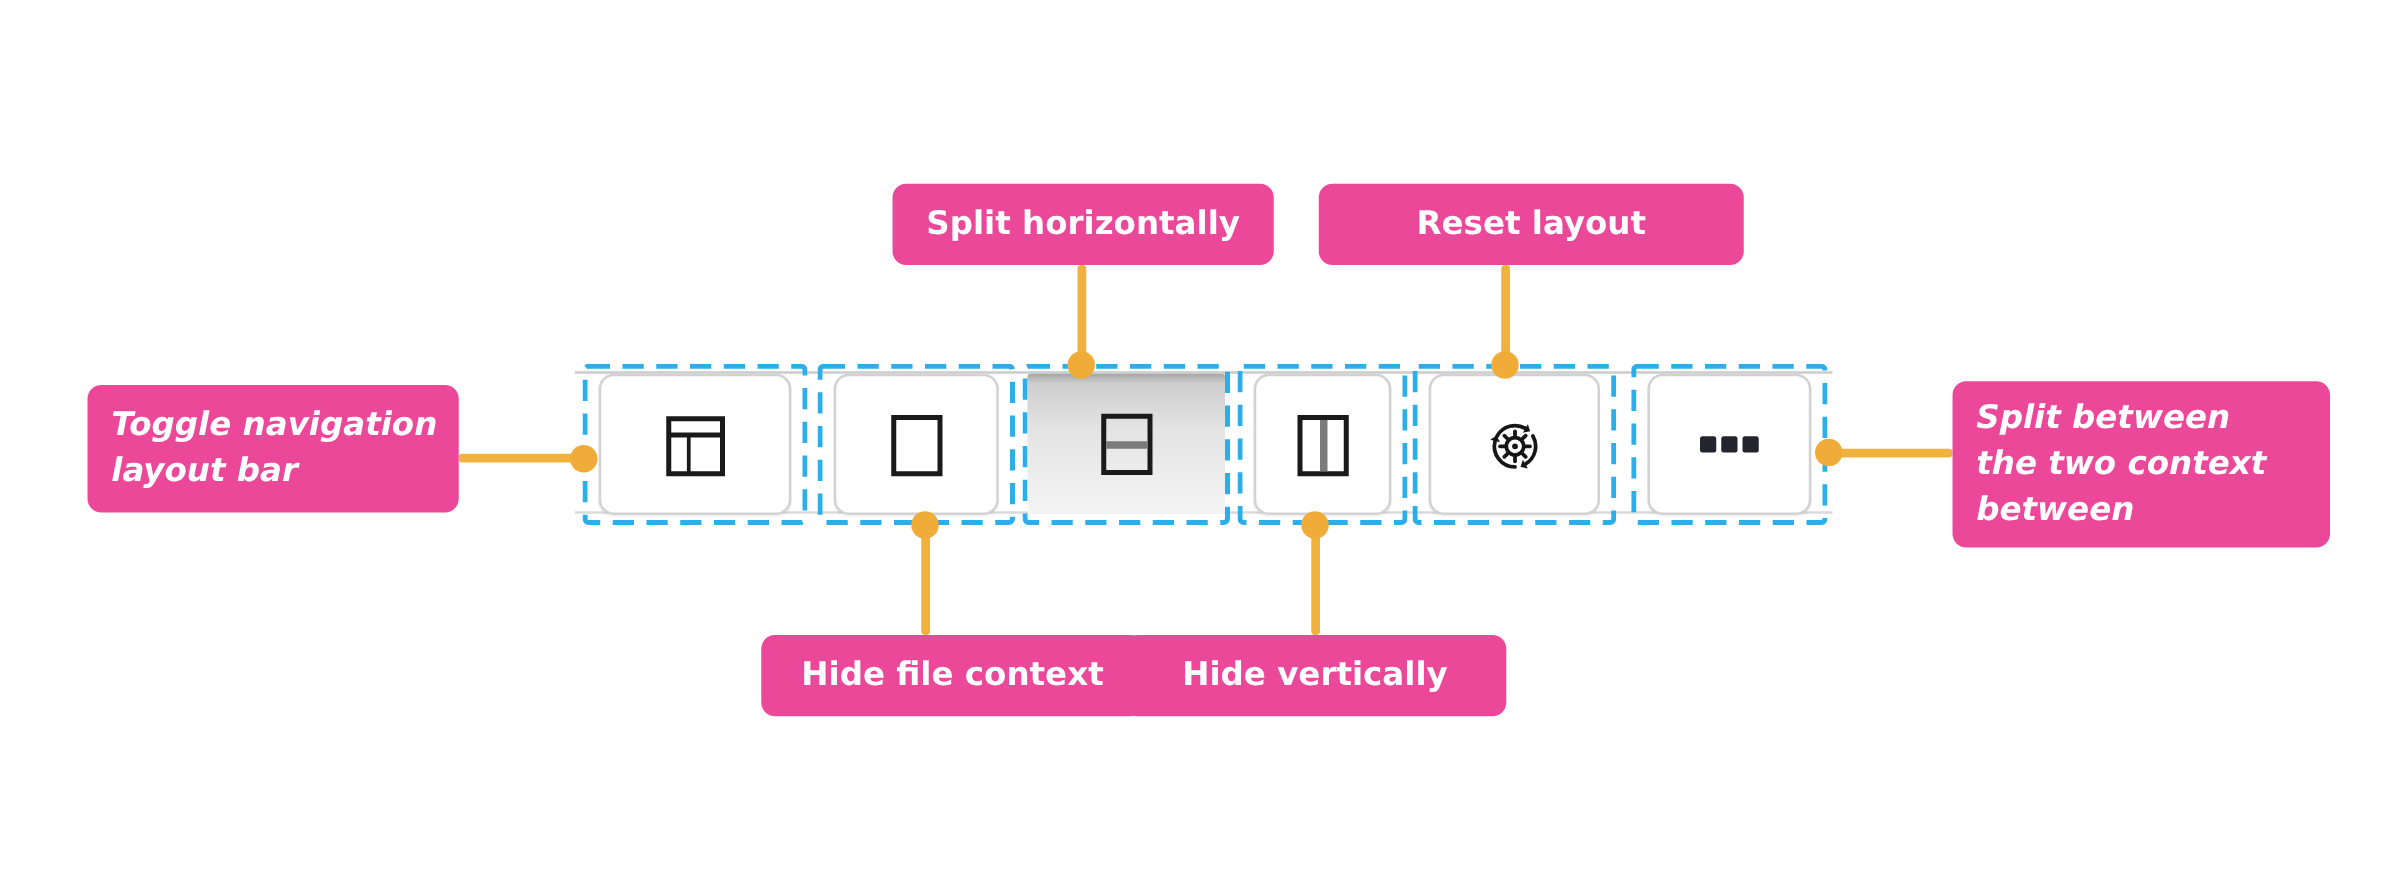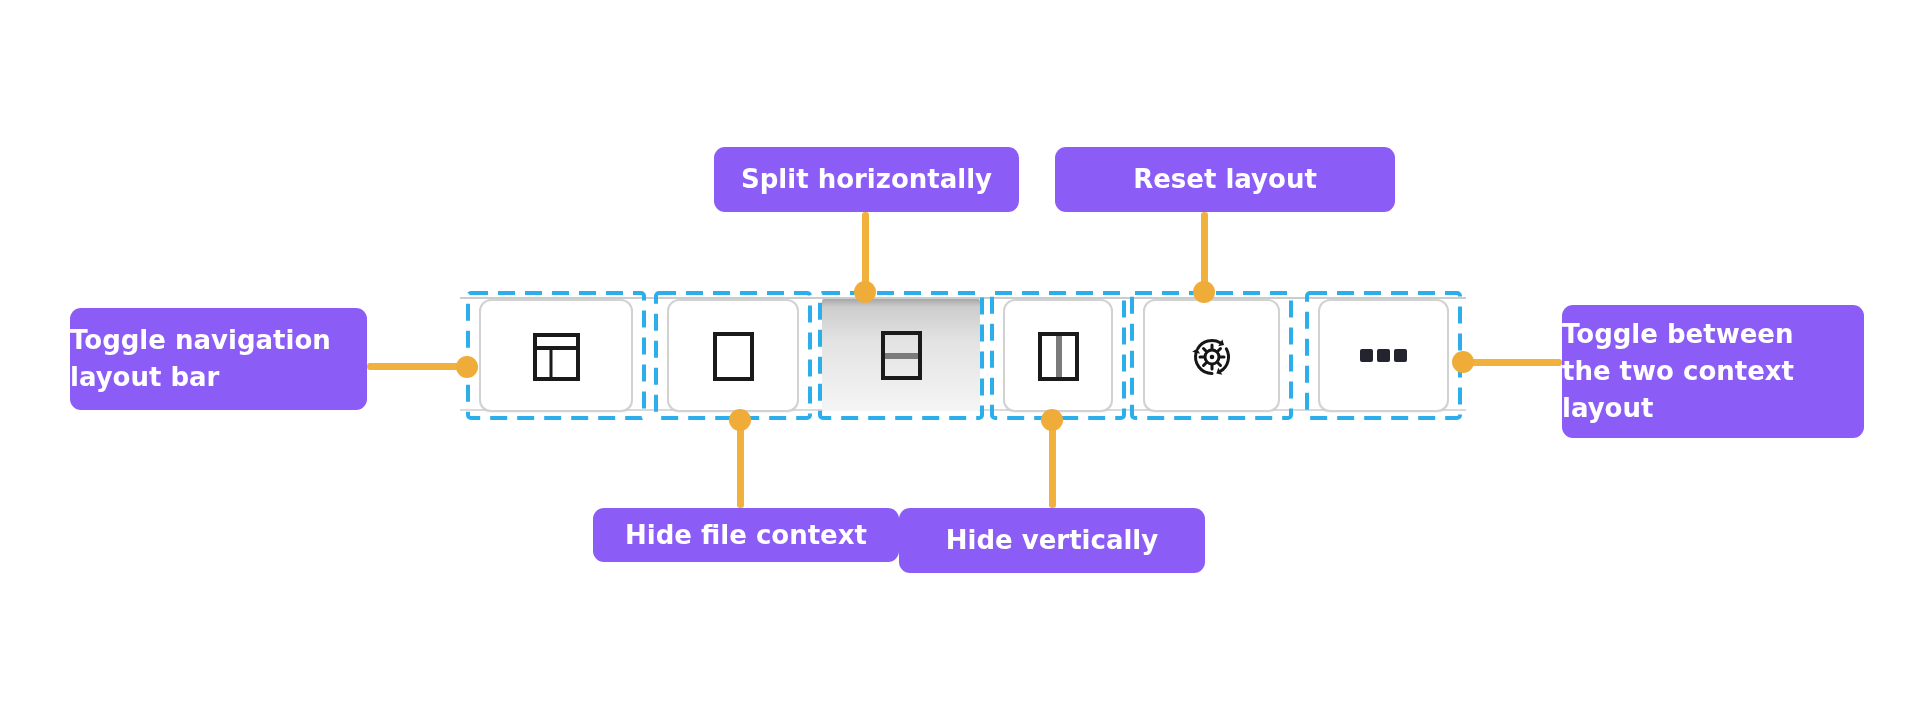--- a/index.html
+++ b/index.html
@@ -29,27 +29,27 @@
     border:none; border-radius:2px; box-shadow:none;
     background:linear-gradient(180deg,#a6a6a6 0%,#cdcdcd 7%,#e3e3e3 38%,#f5f5f5 100%);
   }
   .icon { display:block; }
   
   .hline { position:absolute; height:7px; background:#F1B13D; border-radius:3px; }
   .vline { position:absolute; width:7px;  background:#F1B13D; border-radius:3px; }
   .dot   { position:absolute; width:22px; height:22px; border-radius:50%; background:#EFAC38; }
   
   .callout {
-    position:absolute; background:#8b5cf6; border-radius:11px; color:#ffffff;
+    position:absolute; background:#ec4899; border-radius:11px; color:#ffffff;
     font-weight:700; font-size:26px;
     display:flex; flex-direction:column; justify-content:center;
   }
   .callout span { display:block; line-height:37px; white-space:nowrap; }
   .c-center { align-items:center; }
-  .c-leftalign { padding-right:10px; }
+  .c-leftalign { padding-left:19px; padding-right:10px;font-style:italic; }
 </style>
 </head>
 <body>
 
 <div class="canvas">
 
   <div class="strip"></div>
 
   <div class="obox" style="left:466px;width:180px">
     <svg class="dash" width="180" height="129">
@@ -164,27 +164,27 @@
   </div>
 
   <div class="callout c-center" style="left:714px;top:147px;width:305px;height:65px">
     <span>Split horizontally</span>
   </div>
 
   <div class="callout c-center" style="left:1055px;top:147px;width:340px;height:65px">
     <span>Reset layout</span>
   </div>
 
-  <div class="callout c-center" style="left:593px;top:508px;width:306px;height:54px">
+  <div class="callout c-center" style="left:609px;top:508px;width:306px;height:65px">
     <span>Hide file context</span>
   </div>
 
   <div class="callout c-center" style="left:899px;top:508px;width:306px;height:65px">
     <span>Hide vertically</span>
   </div>
 
   <div class="callout c-leftalign" style="left:1562px;top:305px;width:302px;height:133px">
-    <span>Toggle between</span>
+    <span>Split between</span>
     <span>the two context</span>
-    <span>layout</span>
+    <span>between</span>
   </div>
 
 </div>
 
 </body></html>

